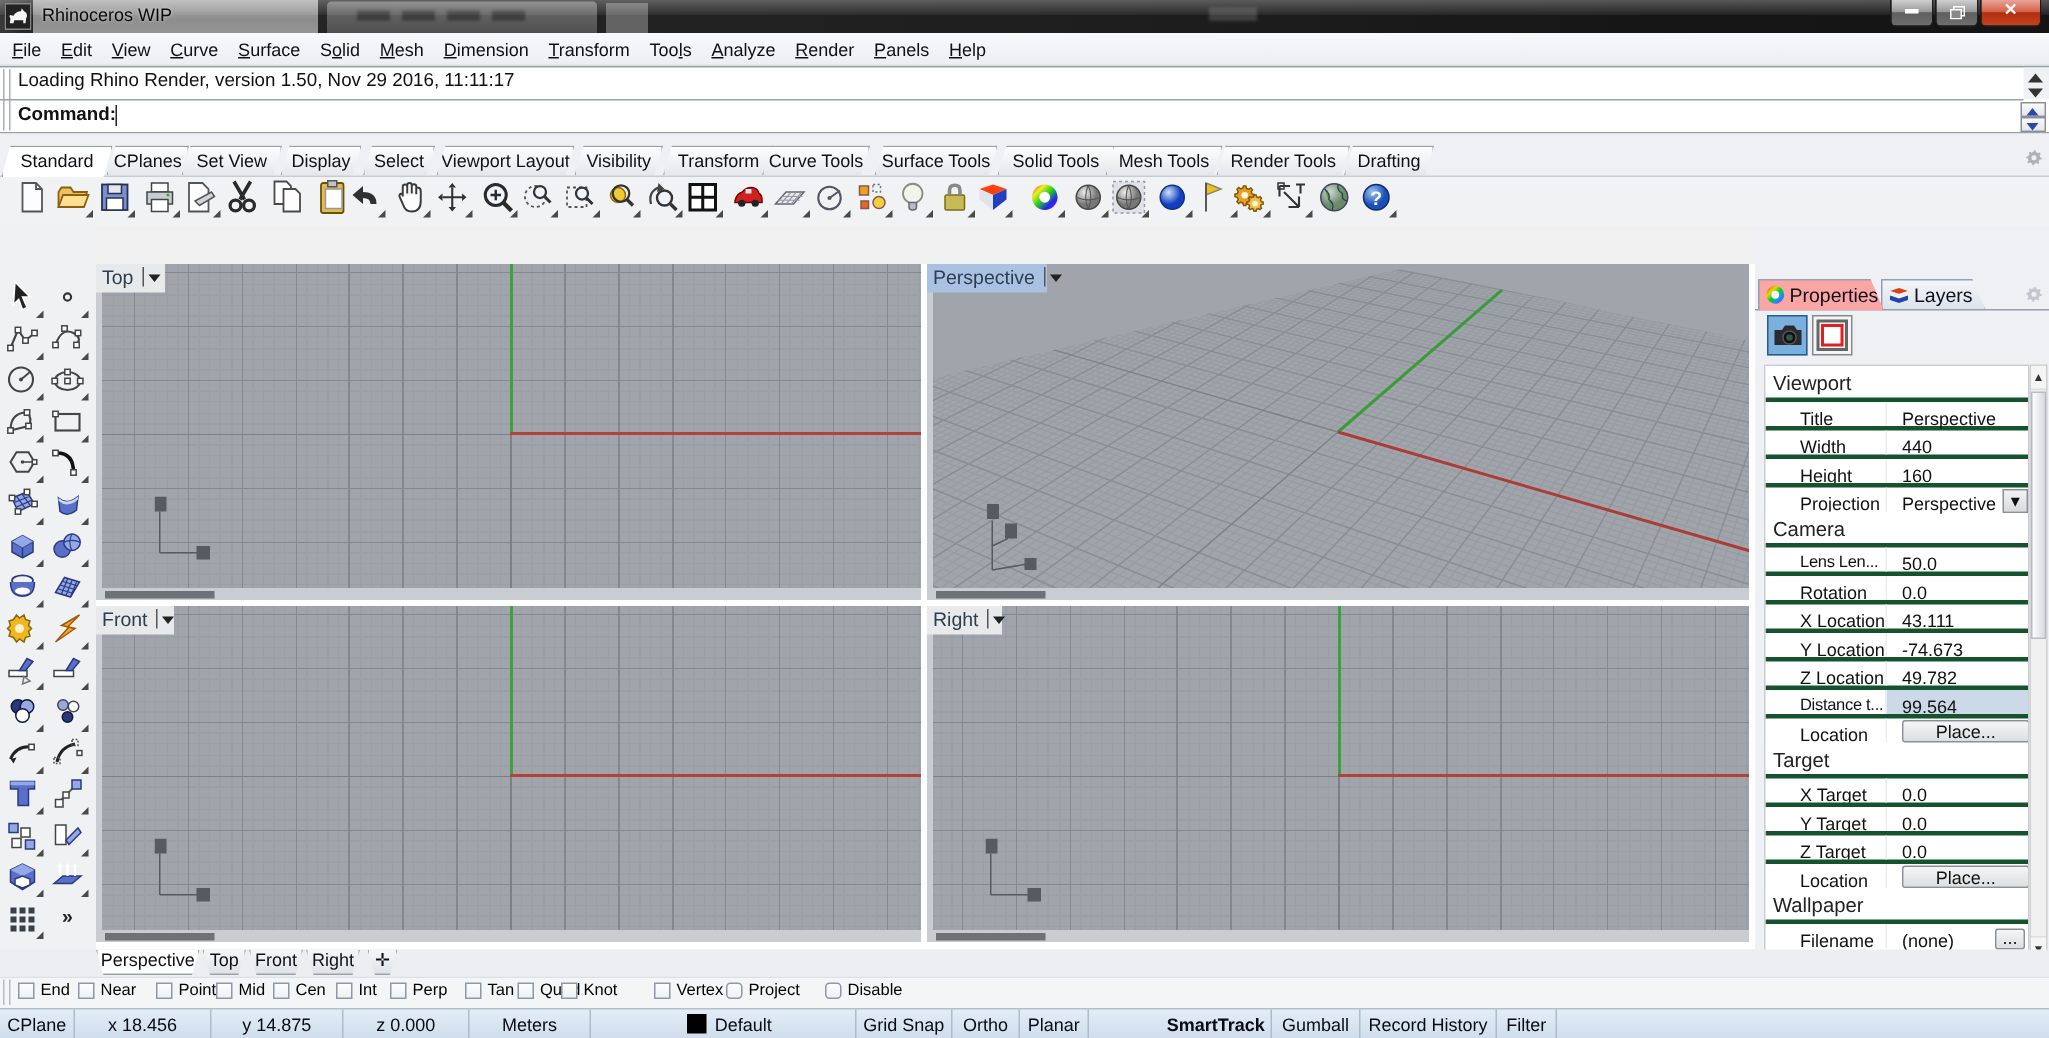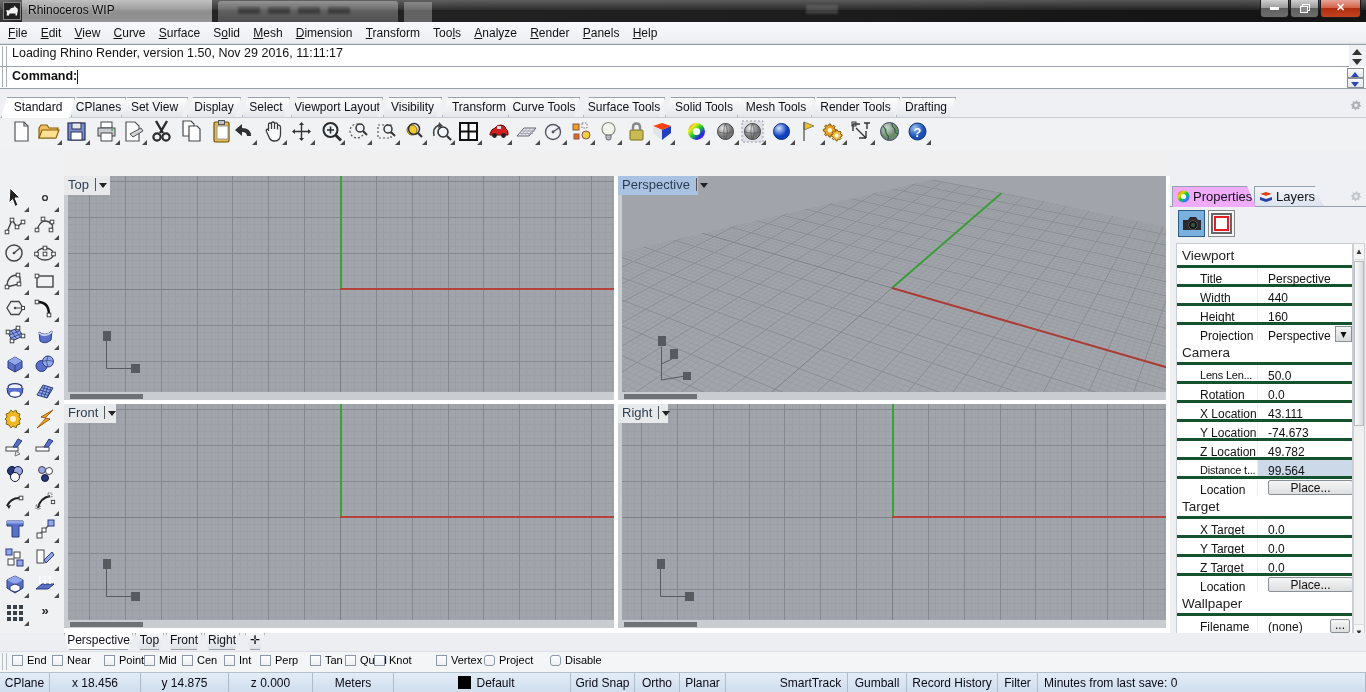--- a/index.html
+++ b/index.html
@@ -59,21 +59,21 @@
 .axicon{position:absolute;z-index:4}
 .pgrid{position:absolute;left:0;top:0}
 .gm{stroke:#989da3;stroke-width:0.9}
 .gM{stroke:#898e94;stroke-width:1}
 .gZ{stroke:#7d8288;stroke-width:1}
 .gG{stroke:#3a9b39;stroke-width:2}
 .gR{stroke:#ab3d36;stroke-width:2}
 
 #rpanel{left:1170px;top:150px;width:196px;height:522px;background:#eef0f4}
 .ptab{position:absolute;top:186px;height:21px;font-size:13px;color:#101018;line-height:20px}
-#ptab1{left:1172px;width:84px;background:#f0abfc;border:1px solid #93a0b0;border-bottom:none;z-index:3;clip-path:polygon(0 0,calc(100% - 9px) 0,100% 100%,0 100%)}
+#ptab1{left:1172px;width:84px;background:#fca5a5;border:1px solid #93a0b0;border-bottom:none;z-index:3;clip-path:polygon(0 0,calc(100% - 9px) 0,100% 100%,0 100%)}
 #ptab2{left:1254px;width:70px;background:linear-gradient(to bottom,#f2f5f9,#dbe2ec);border:1px solid #93a0b0;border-bottom:none;clip-path:polygon(0 0,calc(100% - 9px) 0,100% 100%,0 100%)}
 #ptabline{left:1170px;top:206px;width:196px;height:1px;background:#93a0b0}
 .pbtn{position:absolute;top:210px;width:27px;height:27px;border:1px solid #888;background:#f4f5f6}
 #pbtn1{left:1178px;background:#7ab0dd;border:1px solid #2c5a8c}
 #pbtn2{left:1208px}
 #pgrid{left:1176px;top:243px;width:177px;height:398px;background:#fff;border:1px solid #c9ccd2;font-size:12px;color:#111;overflow:hidden}
 .ph{height:21px;font-size:13.5px;color:#222;padding:4px 0 0 5px;background:#fff}
 .pr{height:19px;border-top:3px solid #14532d;display:flex}
 .pl{width:80px;padding:4px 0 0 23px;flex:0 0 80px;white-space:nowrap;overflow:hidden}
 .pv{flex:1 1 auto;padding:4px 0 0 10px;border-left:1px solid #ededee;white-space:nowrap}
@@ -1264,19 +1264,18 @@
     <div class="c" style="width:50px;">CPlane</div>
     <div class="c" style="width:91px;">x 18.456</div>
     <div class="c" style="width:88px;">y 14.875</div>
     <div class="c" style="width:84px;">z 0.000</div>
     <div class="c" style="width:81px;">Meters</div>
     <div class="c" style="width:177px;justify-content:center;padding-left:9px"><span style="display:inline-block;width:13px;height:13px;background:#000;margin-right:5px"></span>Default</div>
     <div class="c" style="width:64px;">Grid Snap</div>
     <div class="c" style="width:45px;">Ortho</div>
     <div class="c" style="width:46px;">Planar</div>
     <div class="c" style="width:48px;margin-top:24px;">Osnap</div>
-    <div class="c" style="width:74px;font-weight:normal;">SmartTrack</div>
+    <div class="c" style="width:74px;font-weight:bold;">SmartTrack</div>
     <div class="c" style="width:59px;">Gumball</div>
     <div class="c" style="width:91px;">Record History</div>
     <div class="c" style="width:40px;">Filter</div>
-    <div class="c" style="width:328px;justify-content:flex-start;padding-left:6px;">Minutes from last save: 0</div>
     <div style="flex:1"></div>
   </div>
 
 </body></html>

